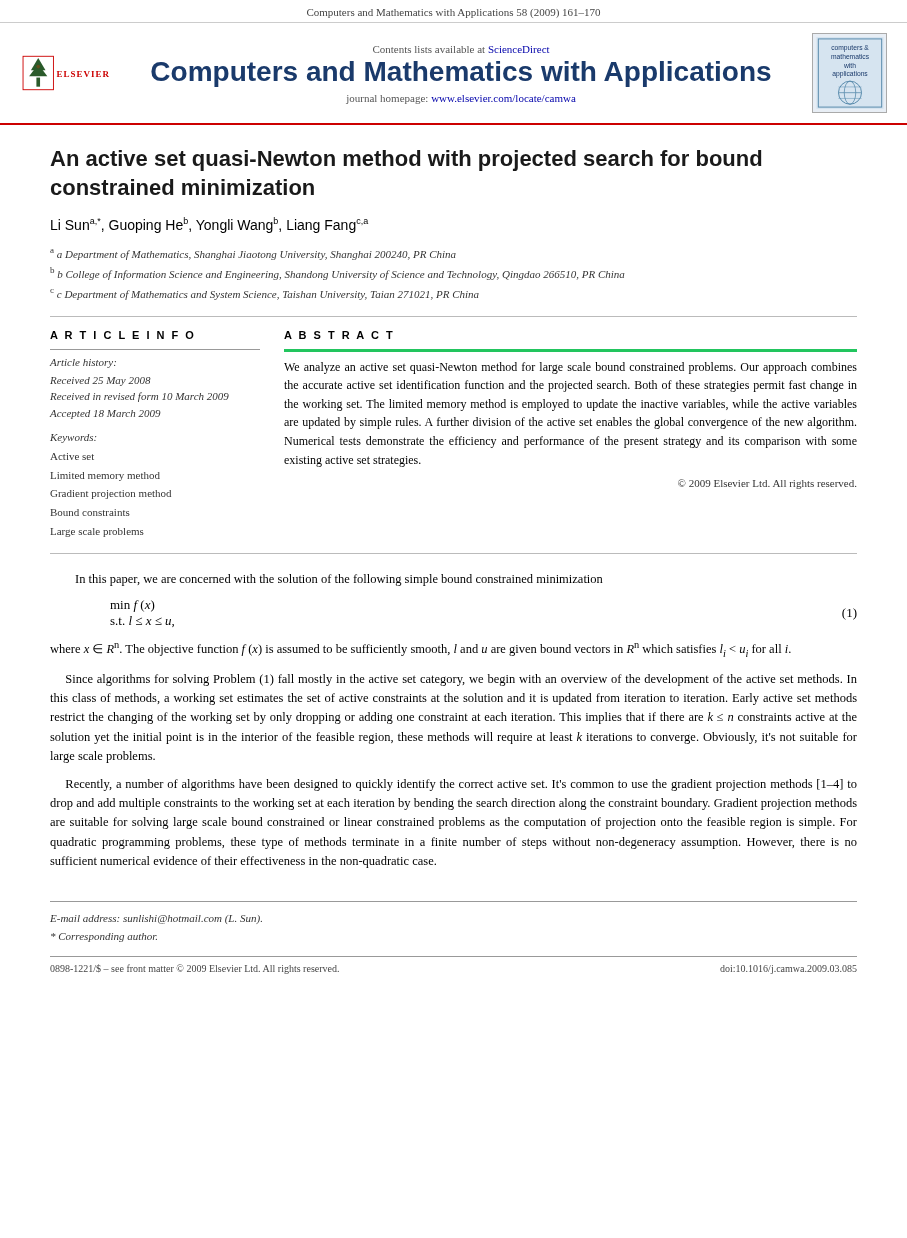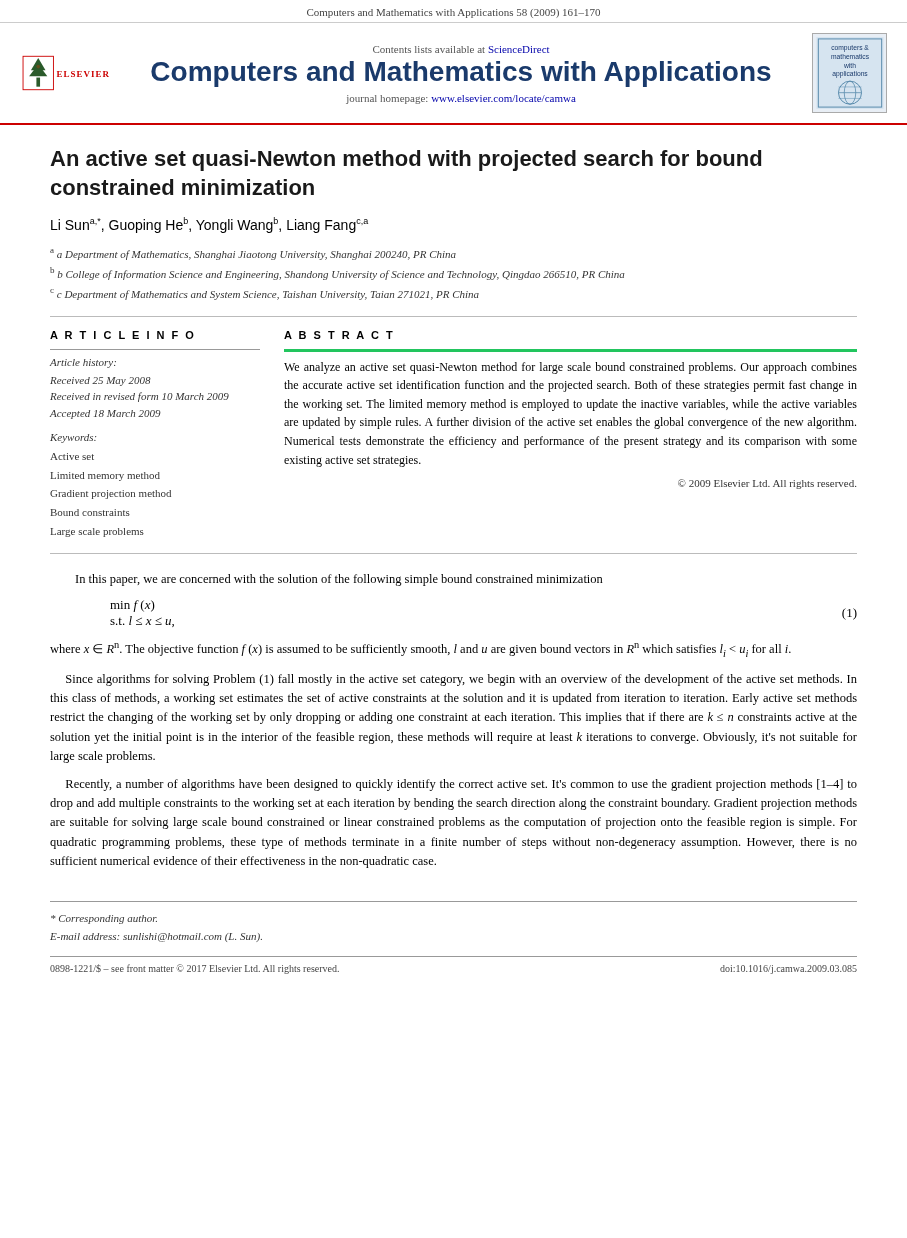--- a/index.html
+++ b/index.html
@@ -424,25 +424,25 @@
       <p class="body-text">
         &nbsp;&nbsp;&nbsp;&nbsp;Since algorithms for solving Problem (1) fall mostly in the active set category, we begin with an overview of the development of the active set methods. In this class of methods, a working set estimates the set of active constraints at the solution and it is updated from iteration to iteration. Early active set methods restrict the changing of the working set by only dropping or adding one constraint at each iteration. This implies that if there are <i>k</i> ≤ <i>n</i> constraints active at the solution yet the initial point is in the interior of the feasible region, these methods will require at least <i>k</i> iterations to converge. Obviously, it's not suitable for large scale problems.
       </p>
 
       <p class="body-text">
         &nbsp;&nbsp;&nbsp;&nbsp;Recently, a number of algorithms have been designed to quickly identify the correct active set. It's common to use the gradient projection methods [1–4] to drop and add multiple constraints to the working set at each iteration by bending the search direction along the constraint boundary. Gradient projection methods are suitable for solving large scale bound constrained or linear constrained problems as the computation of projection onto the feasible region is simple. For quadratic programming problems, these type of methods terminate in a finite number of steps without non-degeneracy assumption. However, there is no sufficient numerical evidence of their effectiveness in the non-quadratic case.
       </p>
     </div>
 
     <div class="footer-section">
-      <div class="footnote-text">* Corresponding author.</div>
       <div class="footnote-text">
         <span>E-mail address: sunlishi@hotmail.com (L. Sun).</span>
       </div>
+      <div class="footnote-text">* Corresponding author.</div>
     </div>
 
     <div class="bottom-bar">
-      <span>0898-1221/$ – see front matter © 2017 Elsevier Ltd. All rights reserved.</span>
+      <span>0898-1221/$ – see front matter © 2009 Elsevier Ltd. All rights reserved.</span>
       <span>doi:10.1016/j.camwa.2009.03.085</span>
     </div>
 
   </div>
 </div>
 
 </body></html>

